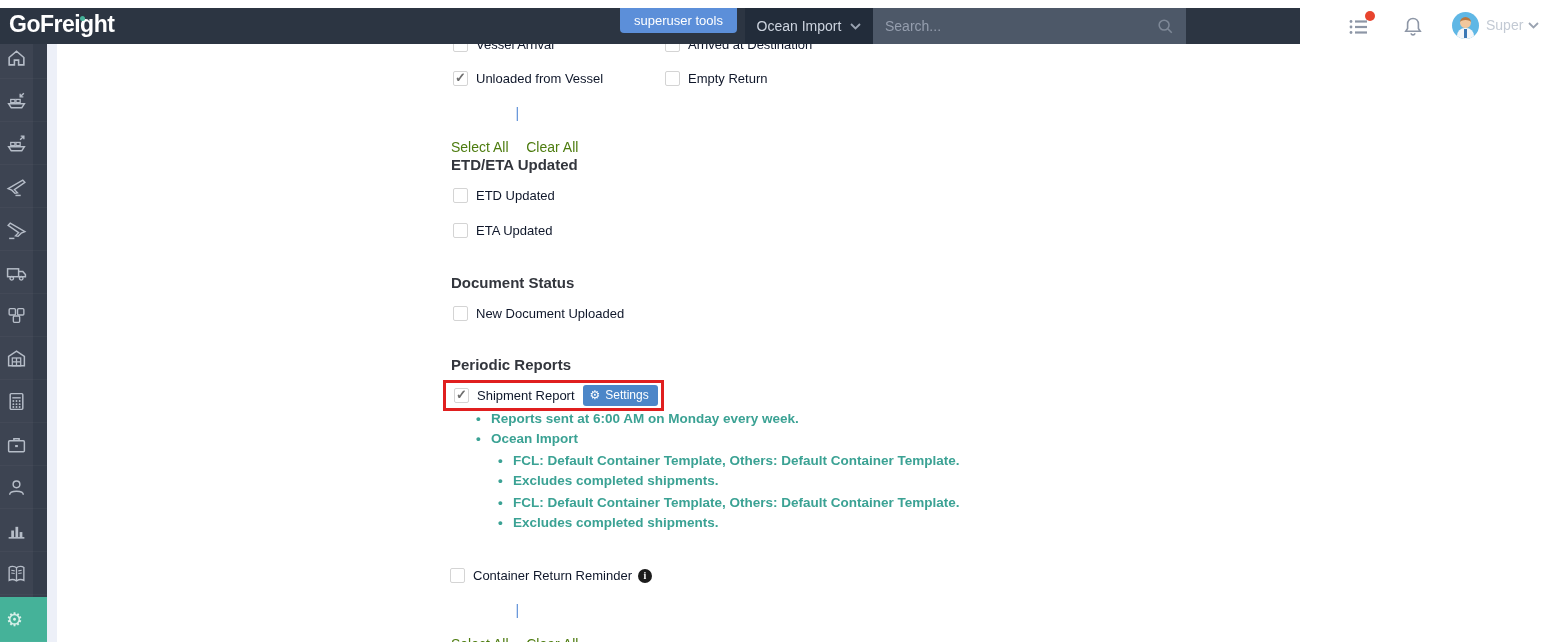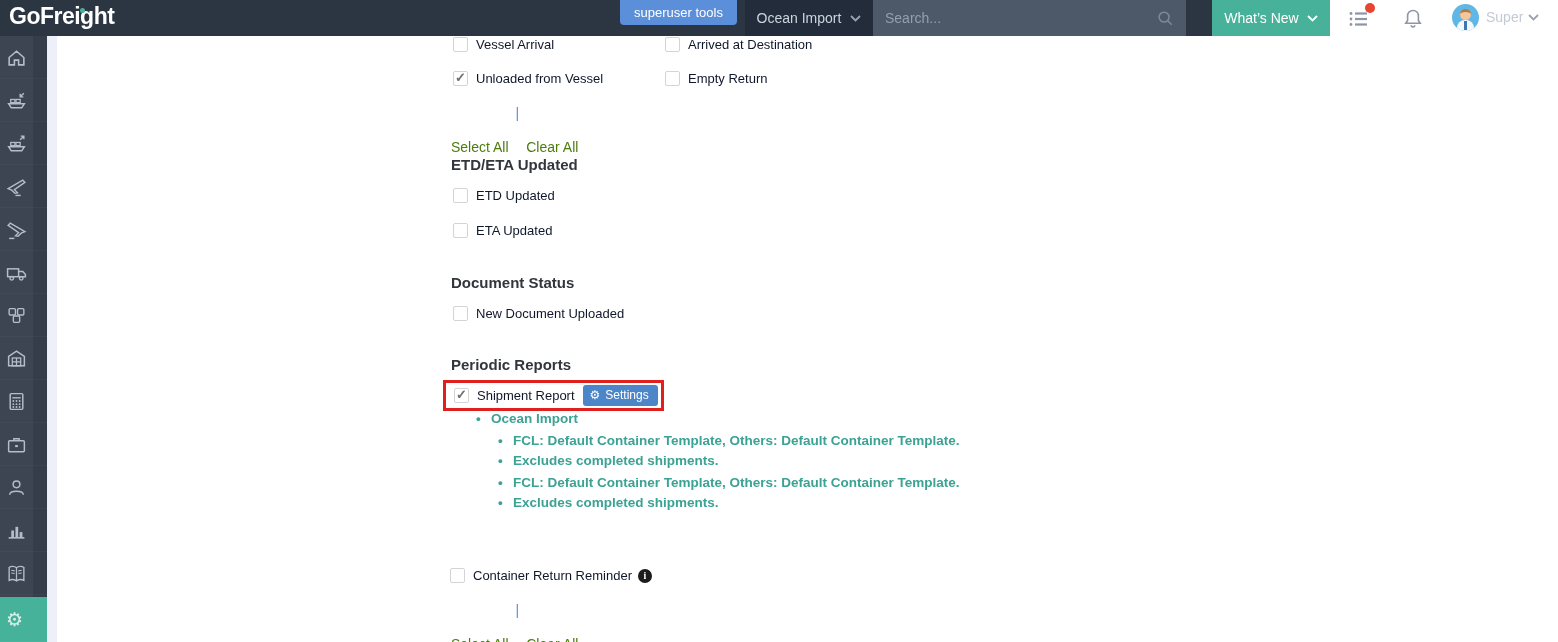--- a/index.html
+++ b/index.html
@@ -1,21 +1,21 @@
 <!DOCTYPE html>
 <html><head>
 <meta charset="utf-8">
 <style>
   * { margin:0; padding:0; box-sizing:border-box; }
   html,body { width:1558px; height:642px; overflow:hidden; background:#fff;
               font-family:"Liberation Sans", sans-serif; }
   .page { position:relative; width:1558px; height:642px; background:#fff; }
 
   
-  .header { position:absolute; left:0; top:0; width:1300px; height:36px;
+  .header { position:absolute; left:0; top:8px; width:1300px; height:36px;
             background:#2c3542; z-index:20;padding-left:48px; }
   .logo { position:absolute; left:9px; top:3px; color:#fff; font-size:23px;
           font-weight:700; letter-spacing:-0.5px; }
   .logo-dot { position:absolute; left:80px; top:8px; width:5px; height:5px;
               border-radius:50%; background:#45b299; }
   .su-btn { position:absolute; left:620px; top:0; height:25px; padding:0 14px;
             background:#5c8fd9; color:#fff; font-size:13px; border:none;
             border-radius:0 0 4px 4px; display:flex; align-items:center; cursor:pointer; }
   .module { position:absolute; left:745px; top:0; width:128px; height:36px;
             background:#222c3a; color:#cdd4df; font-size:14px; display:flex;
@@ -111,26 +111,20 @@
     </div>
 
     <div class="search">
       <input type="text" placeholder="Search..." style="">
       <svg width="18" height="18" viewBox="0 0 20 20">
           <circle cx="9" cy="9" r="5.5" fill="none" stroke="#7e8897" stroke-width="1.7"></circle>
           <line x1="13.2" y1="13.2" x2="17.5" y2="17.5" stroke="#7e8897" stroke-width="1.7"></line>
         </svg>
     </div>
 
-    <div class="whats-new">
-      <span>What’s New</span>
-      <svg class="chev" width="11" height="7" viewBox="0 0 11 7">
-          <polyline points="1,1 5.5,5.5 10,1" fill="none" stroke="#ffffff" stroke-width="1.8"></polyline>
-        </svg>
-    </div>
 
     <svg class="hicon list-icon" viewBox="0 0 22 22">
       <circle cx="3" cy="5.5" r="1.4" fill="#8d96a6"></circle>
         <circle cx="3" cy="11" r="1.4" fill="#8d96a6"></circle>
         <circle cx="3" cy="16.5" r="1.4" fill="#8d96a6"></circle>
       <line x1="7" y1="5.5" x2="19" y2="5.5" stroke="#8d96a6" stroke-width="2.2"></line>
       <line x1="7" y1="11" x2="19" y2="11" stroke="#8d96a6" stroke-width="2.2"></line>
       <line x1="7" y1="16.5" x2="19" y2="16.5" stroke="#8d96a6" stroke-width="2.2"></line>
     </svg>
     <div class="badge"></div>
@@ -304,20 +298,21 @@
   <div class="red-box">
     <span class="cb checked"></span>
     <span class="content-label">Shipment Report</span>
     <button class="settings-btn">
       <span class="settings-gear">⚙</span>
       <span>Settings</span>
     </button>
   </div>
 
   <ul class="report-notes">
+    <li class="lv1">Reports sent at 6:00 AM on Monday every week.</li>
     <li class="lv1">Ocean Import</li>
     <li class="lv2 gap">FCL: Default Container Template, Others: Default Container Template.</li>
     <li class="lv2">Excludes completed shipments.</li>
     <li class="lv2 gap">FCL: Default Container Template, Others: Default Container Template.</li>
     <li class="lv2">Excludes completed shipments.</li>
   </ul>
 
   <div class="cb-item" style="left:450px; top:568px;">
     <span class="cb"></span>
     <span class="content-label">Container Return Reminder</span>

